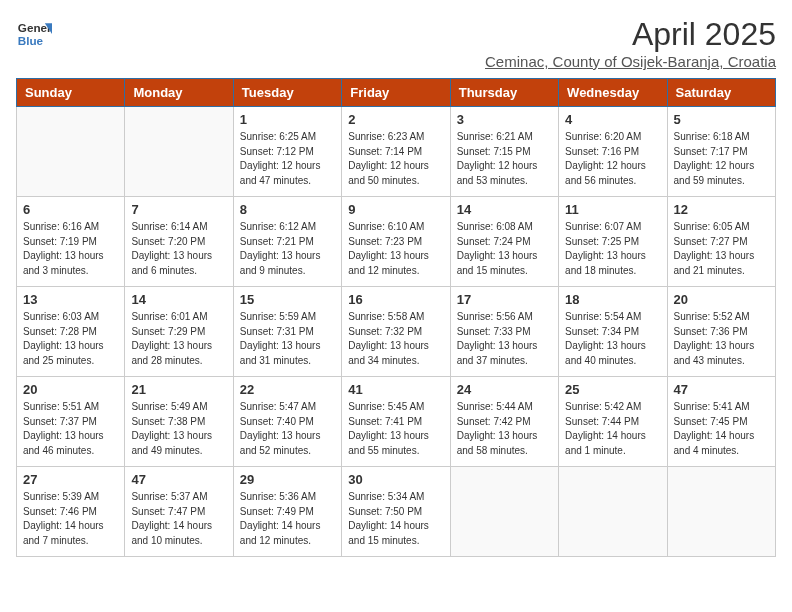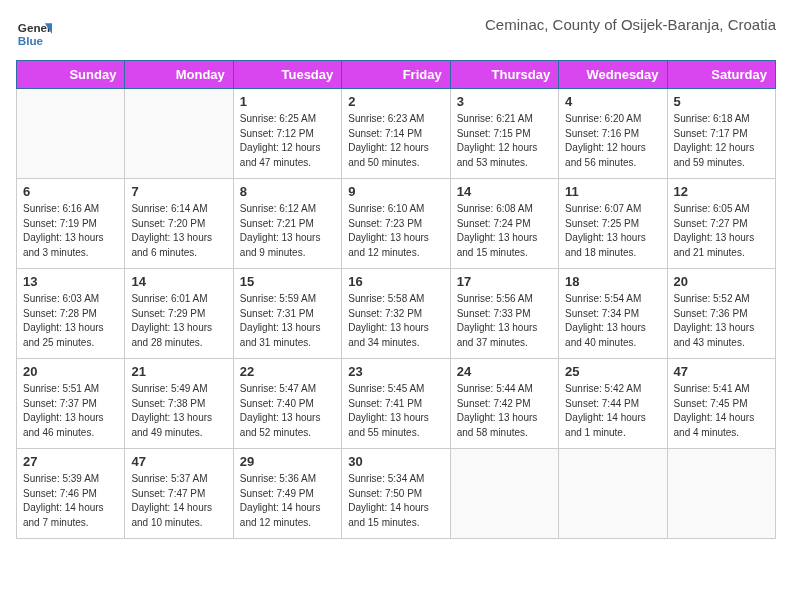--- a/index.html
+++ b/index.html
@@ -29,32 +29,33 @@
       text-align: right;
     }
     .month-title {
       font-size: 32px;
       color: #333;
       font-weight: normal;
     }
     .subtitle {
       font-size: 15px;
       color: #555;
+      text-decoration: underline;
     }
     .calendar {
       width: 100%;
       border-collapse: collapse;
       border: 1px solid #ccc;
     }
     .calendar th {
-      background-color: #d946ef;
+      background-color: #c2410c;
       color: #fff;
       font-size: 13px;
       padding: 6px 8px;
-      text-align: right;
+      text-align: left;
       border: 1px solid #2e6da4;
     }
     .calendar td {
       vertical-align: top;
       border: 1px solid #ccc;
       padding: 5px 6px;
       font-size: 11px;
       color: #333;
       width: 108px;
       min-height: 80px;
@@ -80,20 +81,21 @@
 
 <div class="header">
   <div class="logo">
     <svg class="logo-icon" viewBox="0 0 40 40">
       <text x="2" y="18" font-size="13" font-weight="bold" fill="#333" font-family="Arial">General</text>
       <text x="2" y="32" font-size="13" font-weight="bold" fill="#3a7abf" font-family="Arial">Blue</text>
       <polygon points="32,8 40,8 40,20" fill="#3a7abf"></polygon>
     </svg>
   </div>
   <div class="title-block">
+    <div class="month-title">April 2025</div>
     <div class="subtitle">Ceminac, County of Osijek-Baranja, Croatia</div>
   </div>
 </div>
 
 <table class="calendar">
   <thead>
     <tr>
     <th>Sunday</th>
         <th>Monday</th>
         <th>Tuesday</th>
@@ -283,21 +285,21 @@
       </td>
         <td>
         <span class="day-number">22</span>
         <div class="day-info">
           Sunrise: 5:47 AM<br>
           Sunset: 7:40 PM<br>
           Daylight: 13 hours and 52 minutes.
         </div>
       </td>
         <td>
-        <span class="day-number">23</span>
+        <span class="day-number">41</span>
         <div class="day-info">
           Sunrise: 5:45 AM<br>
           Sunset: 7:41 PM<br>
           Daylight: 13 hours and 55 minutes.
         </div>
       </td>
         <td>
         <span class="day-number">24</span>
         <div class="day-info">
           Sunrise: 5:44 AM<br>

